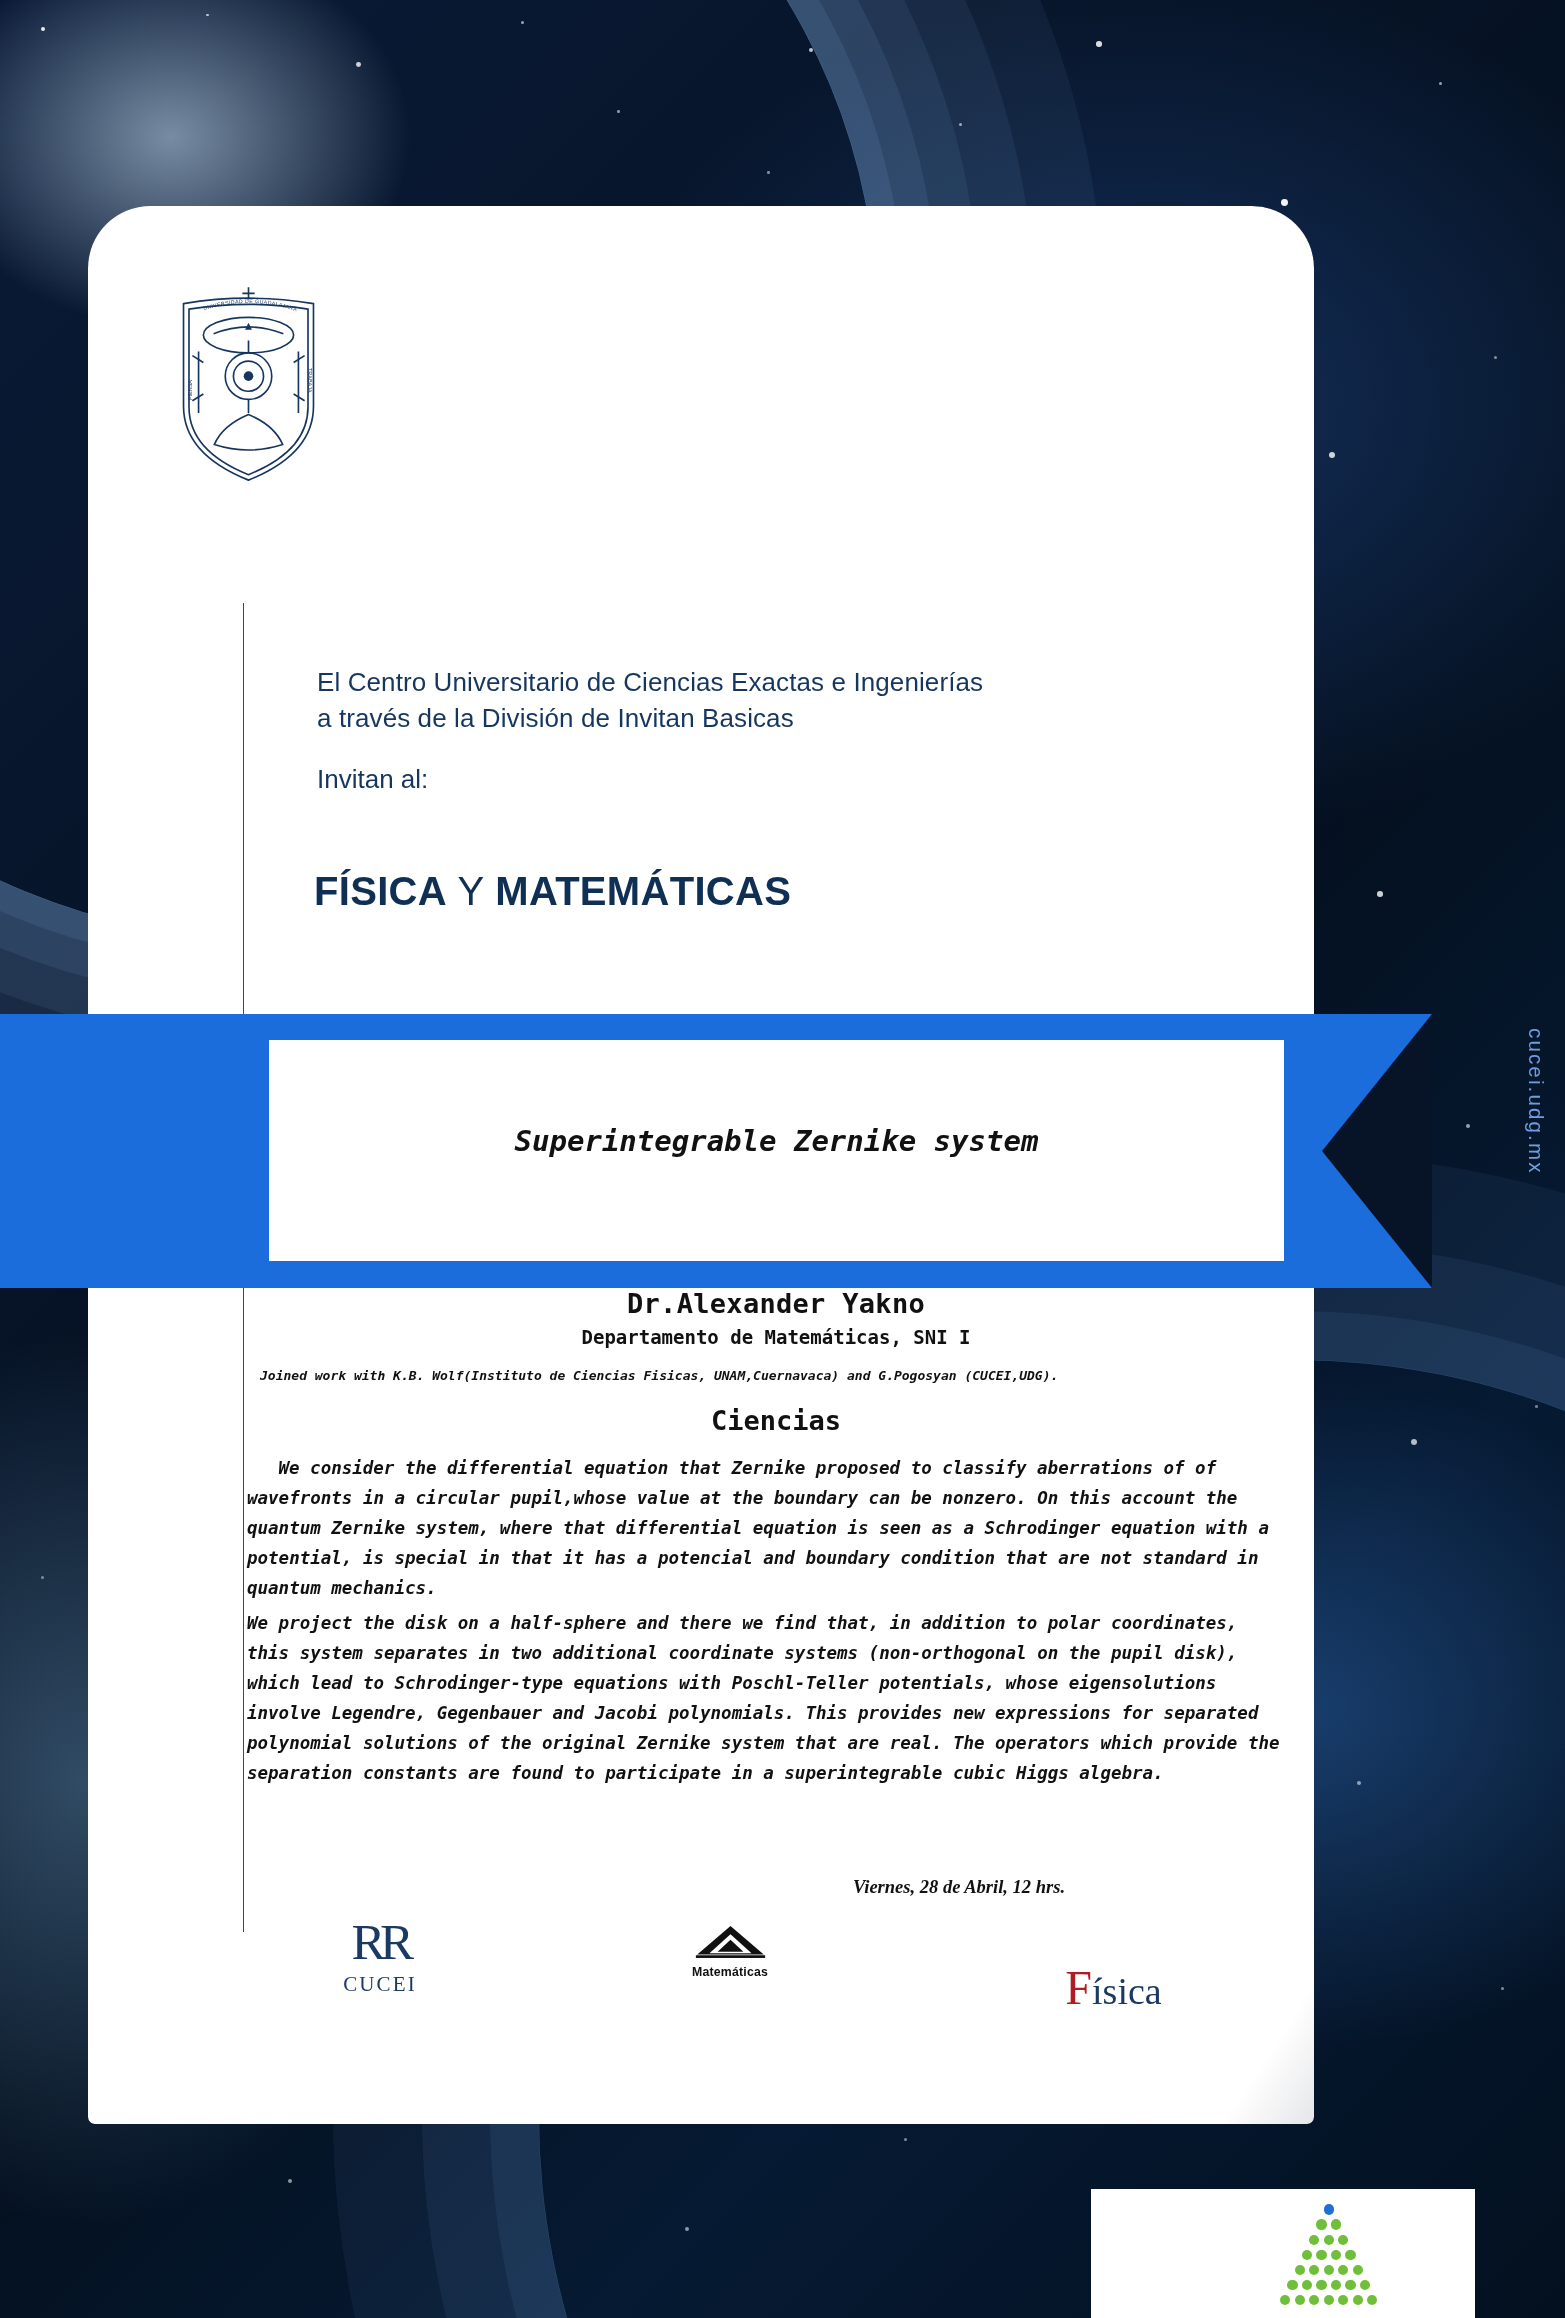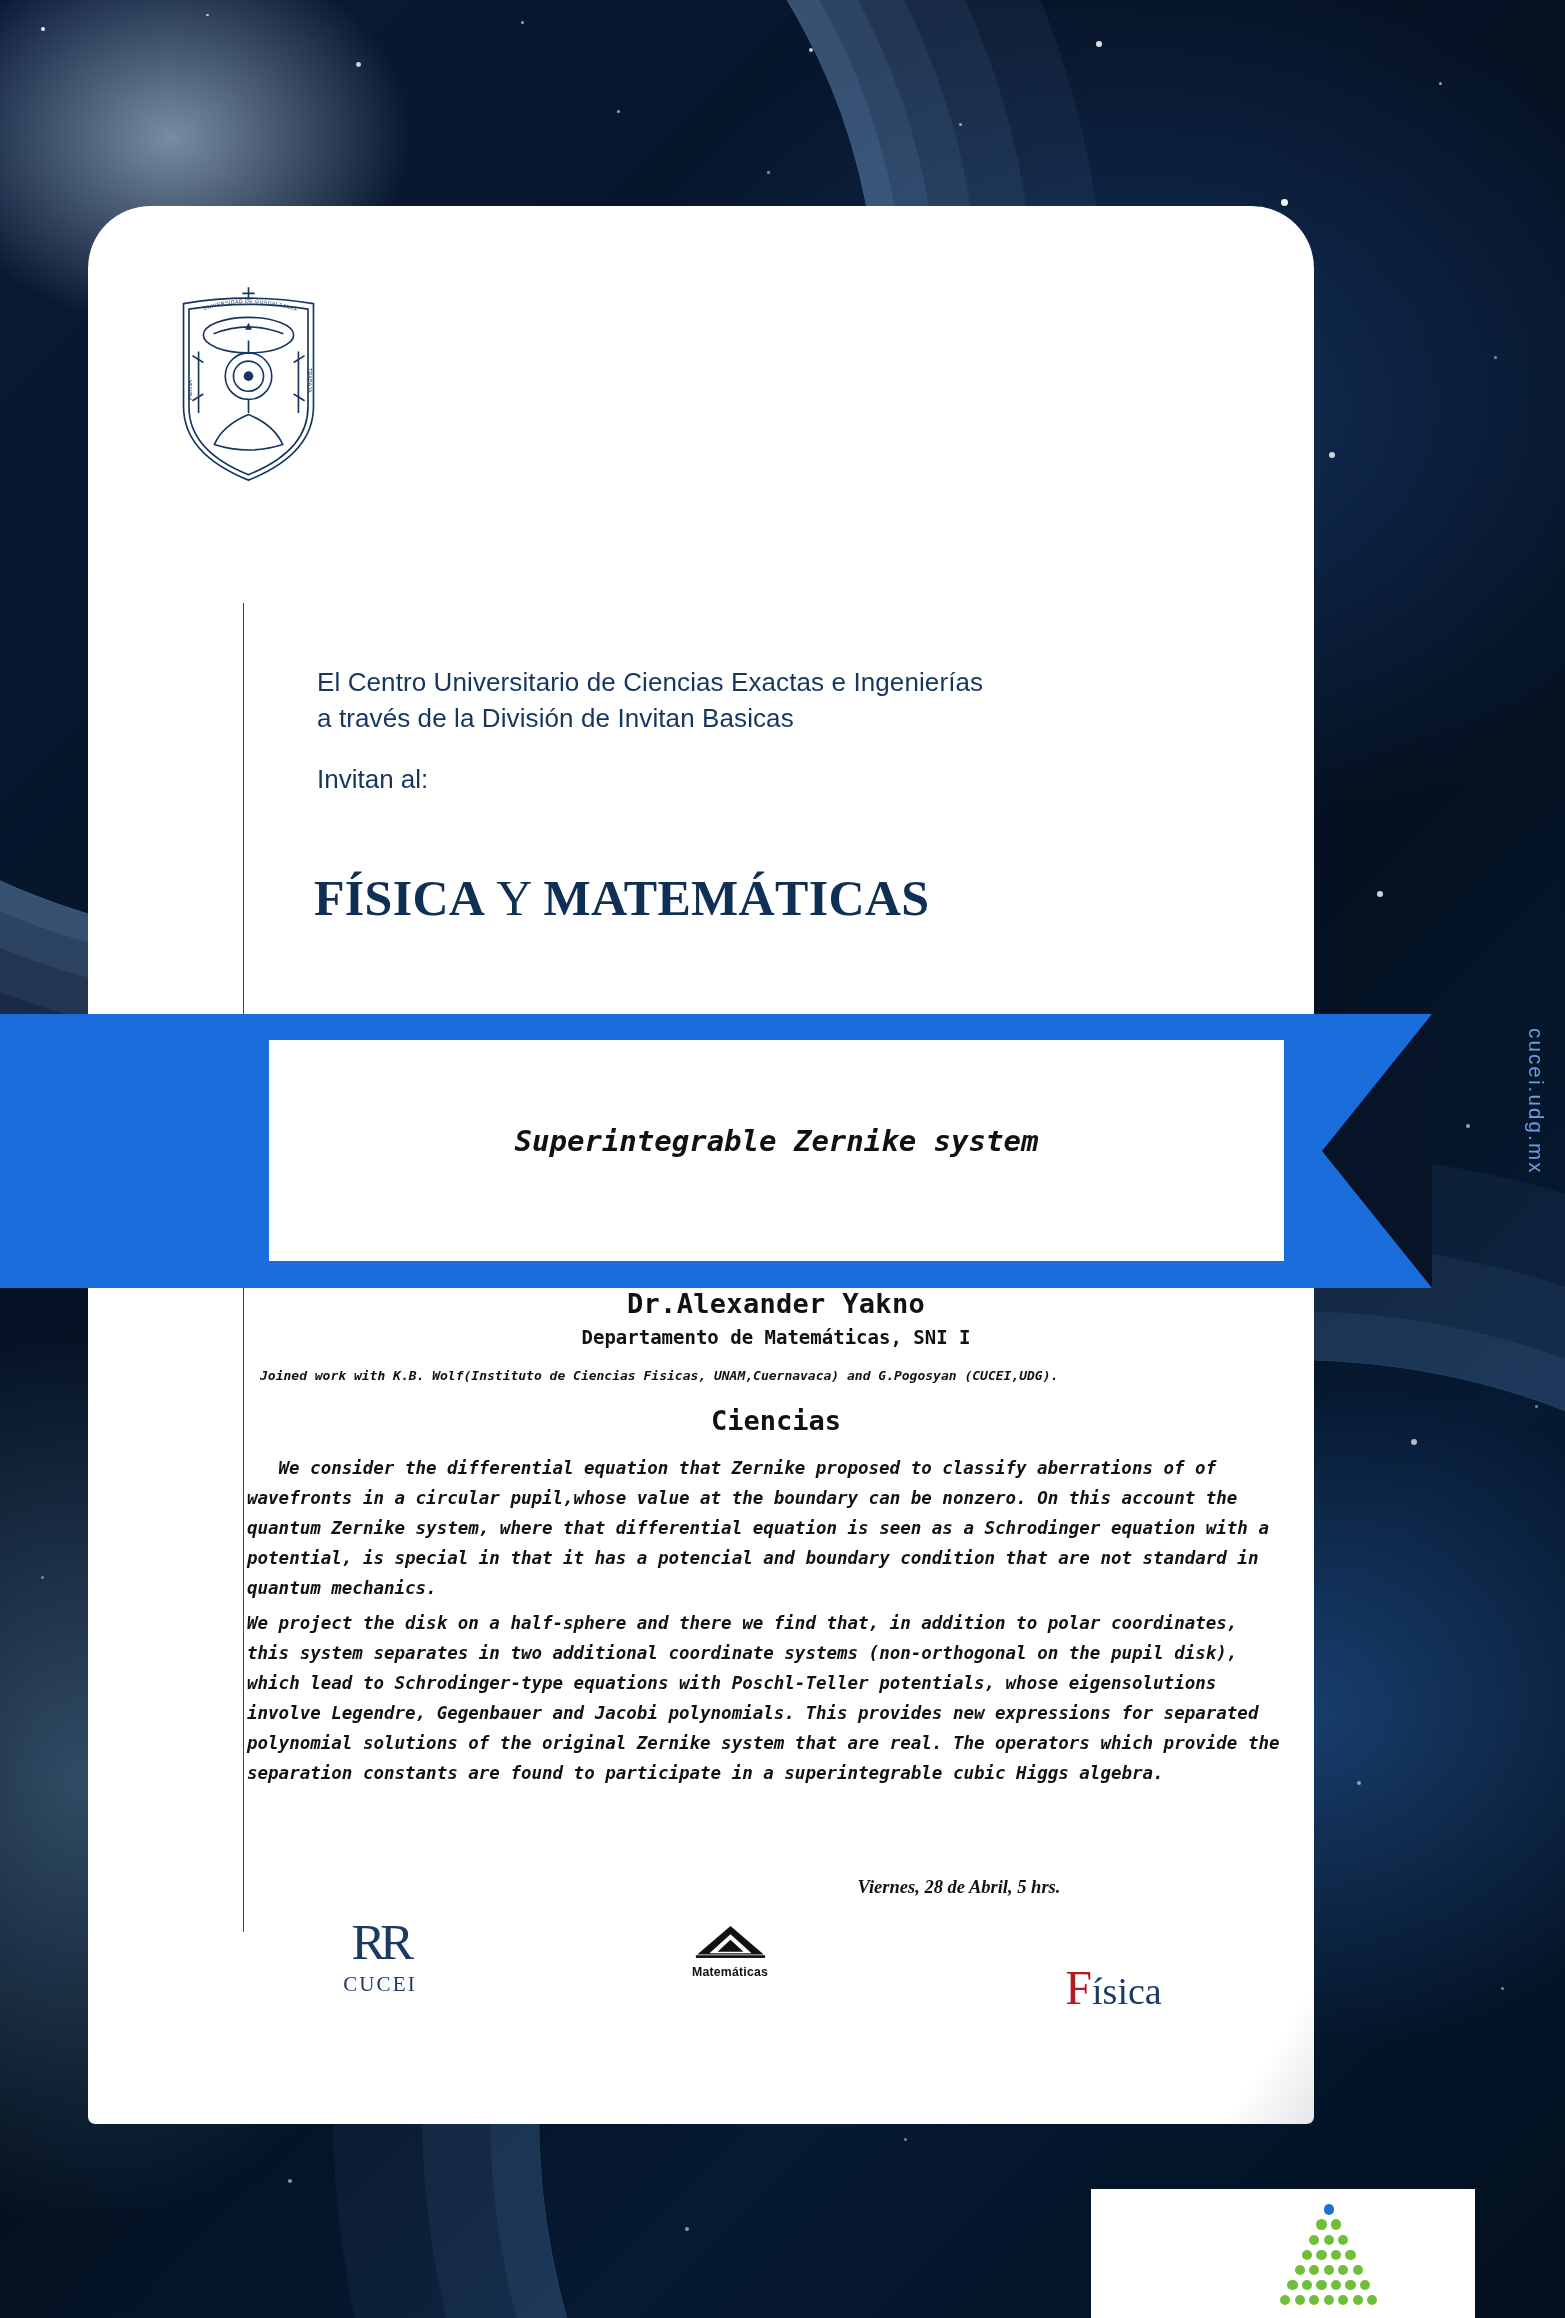--- a/index.html
+++ b/index.html
@@ -100,21 +100,21 @@
   .invitan {
     position: absolute; left: 317px; top: 764px;
     font-size: 26px; color: #15365f; text-align: center;
   }
   .title1 {
     position: absolute; left: 315px; top: 815px;
     font-size: 42px; letter-spacing: 0.7px; color: #13365f; font-weight: 400;
   }
   .title2 {
     position: absolute; left: 314px; top: 869px;
-    font-size: 50px; color: #0f2f55; font-weight: 700; letter-spacing: 0.3px; font-family: Liberation Serif, serif;
+    font-size: 40px; color: #0f2f55; font-weight: 700; letter-spacing: 0.3px;
   }
   .title2 .thin { font-weight: 400; }
 
   
   .ribbon {
     position: absolute; left: 0; top: 1014px; width: 1432px; height: 274px;
     background: #1b6ddb;
   }
   .ribbon-notch {
     position: absolute; left: 1322px; top: 1014px;
@@ -311,21 +311,21 @@
   <div class="speaker">Dr.Alexander  Yakno</div>
   <div class="dept">Departamento de Matemáticas, SNI I</div>
   <div class="joined">Joined work with K.B. Wolf(Instituto de Ciencias Fisicas, UNAM,Cuernavaca) and G.Pogosyan (CUCEI,UDG).</div>
 
   <div class="abstract-h">Ciencias</div>
   <div class="abs-body">
     <p class="p1">We consider the differential equation that Zernike proposed to classify aberrations of of wavefronts in a circular pupil,whose value at the boundary can be nonzero. On this account the quantum Zernike system, where that differential equation is seen as a Schrodinger equation with a potential, is special in that it has a potencial and boundary condition that  are not standard in quantum mechanics.</p>
     <p>We project the disk on a half-sphere and there we find that, in addition to polar coordinates, this system separates in two additional coordinate systems (non-orthogonal on the pupil disk), which lead to Schrodinger-type equations with Poschl-Teller potentials, whose eigensolutions involve Legendre, Gegenbauer and Jacobi polynomials. This provides new expressions for separated polynomial solutions of the original Zernike system that are real. The operators which provide the separation constants are found to participate in a superintegrable cubic Higgs algebra.</p>
   </div>
 
-  <div class="when">Viernes, 28 de Abril, 5 hrs.</div>
+  <div class="when">Viernes, 28 de Abril, 12 hrs.</div>
 
   <div class="logo-cucei">
     <div class="mark">RR</div>
     <div class="word">CUCEI</div>
   </div>
 
   <div class="logo-mat">
     <svg width="75" height="38" viewBox="0 0 110 56">
       <rect x="0" y="0" width="110" height="52" fill="#ffffff"></rect>
       <polygon points="55,6 104,48 6,48" fill="#111"></polygon>

